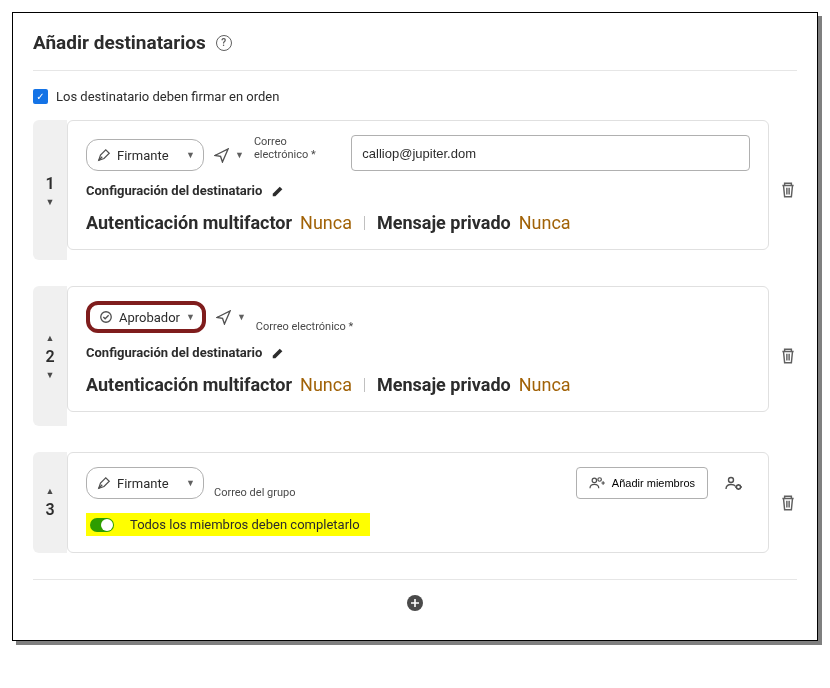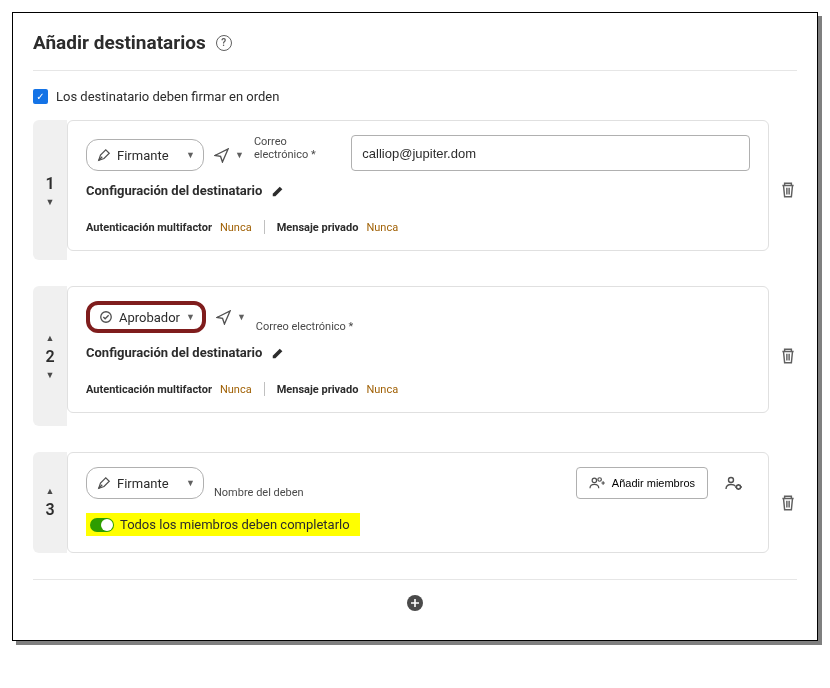--- a/index.html
+++ b/index.html
@@ -140,22 +140,22 @@
   .config-label { font-weight: 700; }
   .pencil {
     width: 14px; height: 14px;
     display: inline-flex;
     cursor: pointer;
   }
   .meta-row {
     display: flex;
     align-items: center;
     gap: 8px;
-    font-size: 11px;
-    margin-top: 12px;
+    font-size: 18px;
+    margin-top: 4px;
   }
   .meta-key { font-weight: 700; }
   .meta-val { color: #a16207; }
   .meta-sep {
     width: 1px; height: 14px;
     background: #c0c0c0;
     margin: 0 4px;
   }
   .trash {
     align-self: center;
@@ -178,21 +178,21 @@
   .icon-btn {
     display: inline-flex;
     align-items: center;
     justify-content: center;
     width: 32px; height: 32px;
     cursor: pointer;
   }
   .toggle-row {
     display: inline-flex;
     align-items: center;
-    gap: 6px;
+    gap: 16px;
     background: #ffff00;
     padding: 4px 10px 4px 4px;
     margin-top: 4px;
     width: fit-content;
   }
   .toggle {
     width: 24px; height: 14px;
     background: #2d9d00;
     border-radius: 8px;
     position: relative;
@@ -355,21 +355,21 @@
               <svg viewBox="0 0 16 16" width="14" height="14" fill="none" stroke="#505050" stroke-width="1.4">
                   <path d="M2 14 L4 8 L10 2 L14 6 L8 12 L2 14 Z"></path>
                   <path d="M6 10 L2 14"></path>
                 </svg>
             </span>
             <span class="role-label">Firmante</span>
             <span class="role-chev">▼</span>
           </div>
         </div>
         <div class="field-group grow">
-          <span class="field-label">Nombre del deben</span>
+          <span class="field-label">Correo del grupo</span>
         </div>
         <div class="field-group" style="justify-content:flex-end;">
           <button class="btn">
             <span>
               <svg viewBox="0 0 18 16" width="16" height="14" fill="none" stroke="#505050" stroke-width="1.4">
                   <circle cx="6" cy="5" r="2.5"></circle>
                   <path d="M1 14 C1 11 3 9.5 6 9.5 C9 9.5 11 11 11 14"></path>
                   <circle cx="12" cy="4" r="2"></circle>
                   <path d="M14 8 H18 M16 6 V10"></path>
                 </svg>

